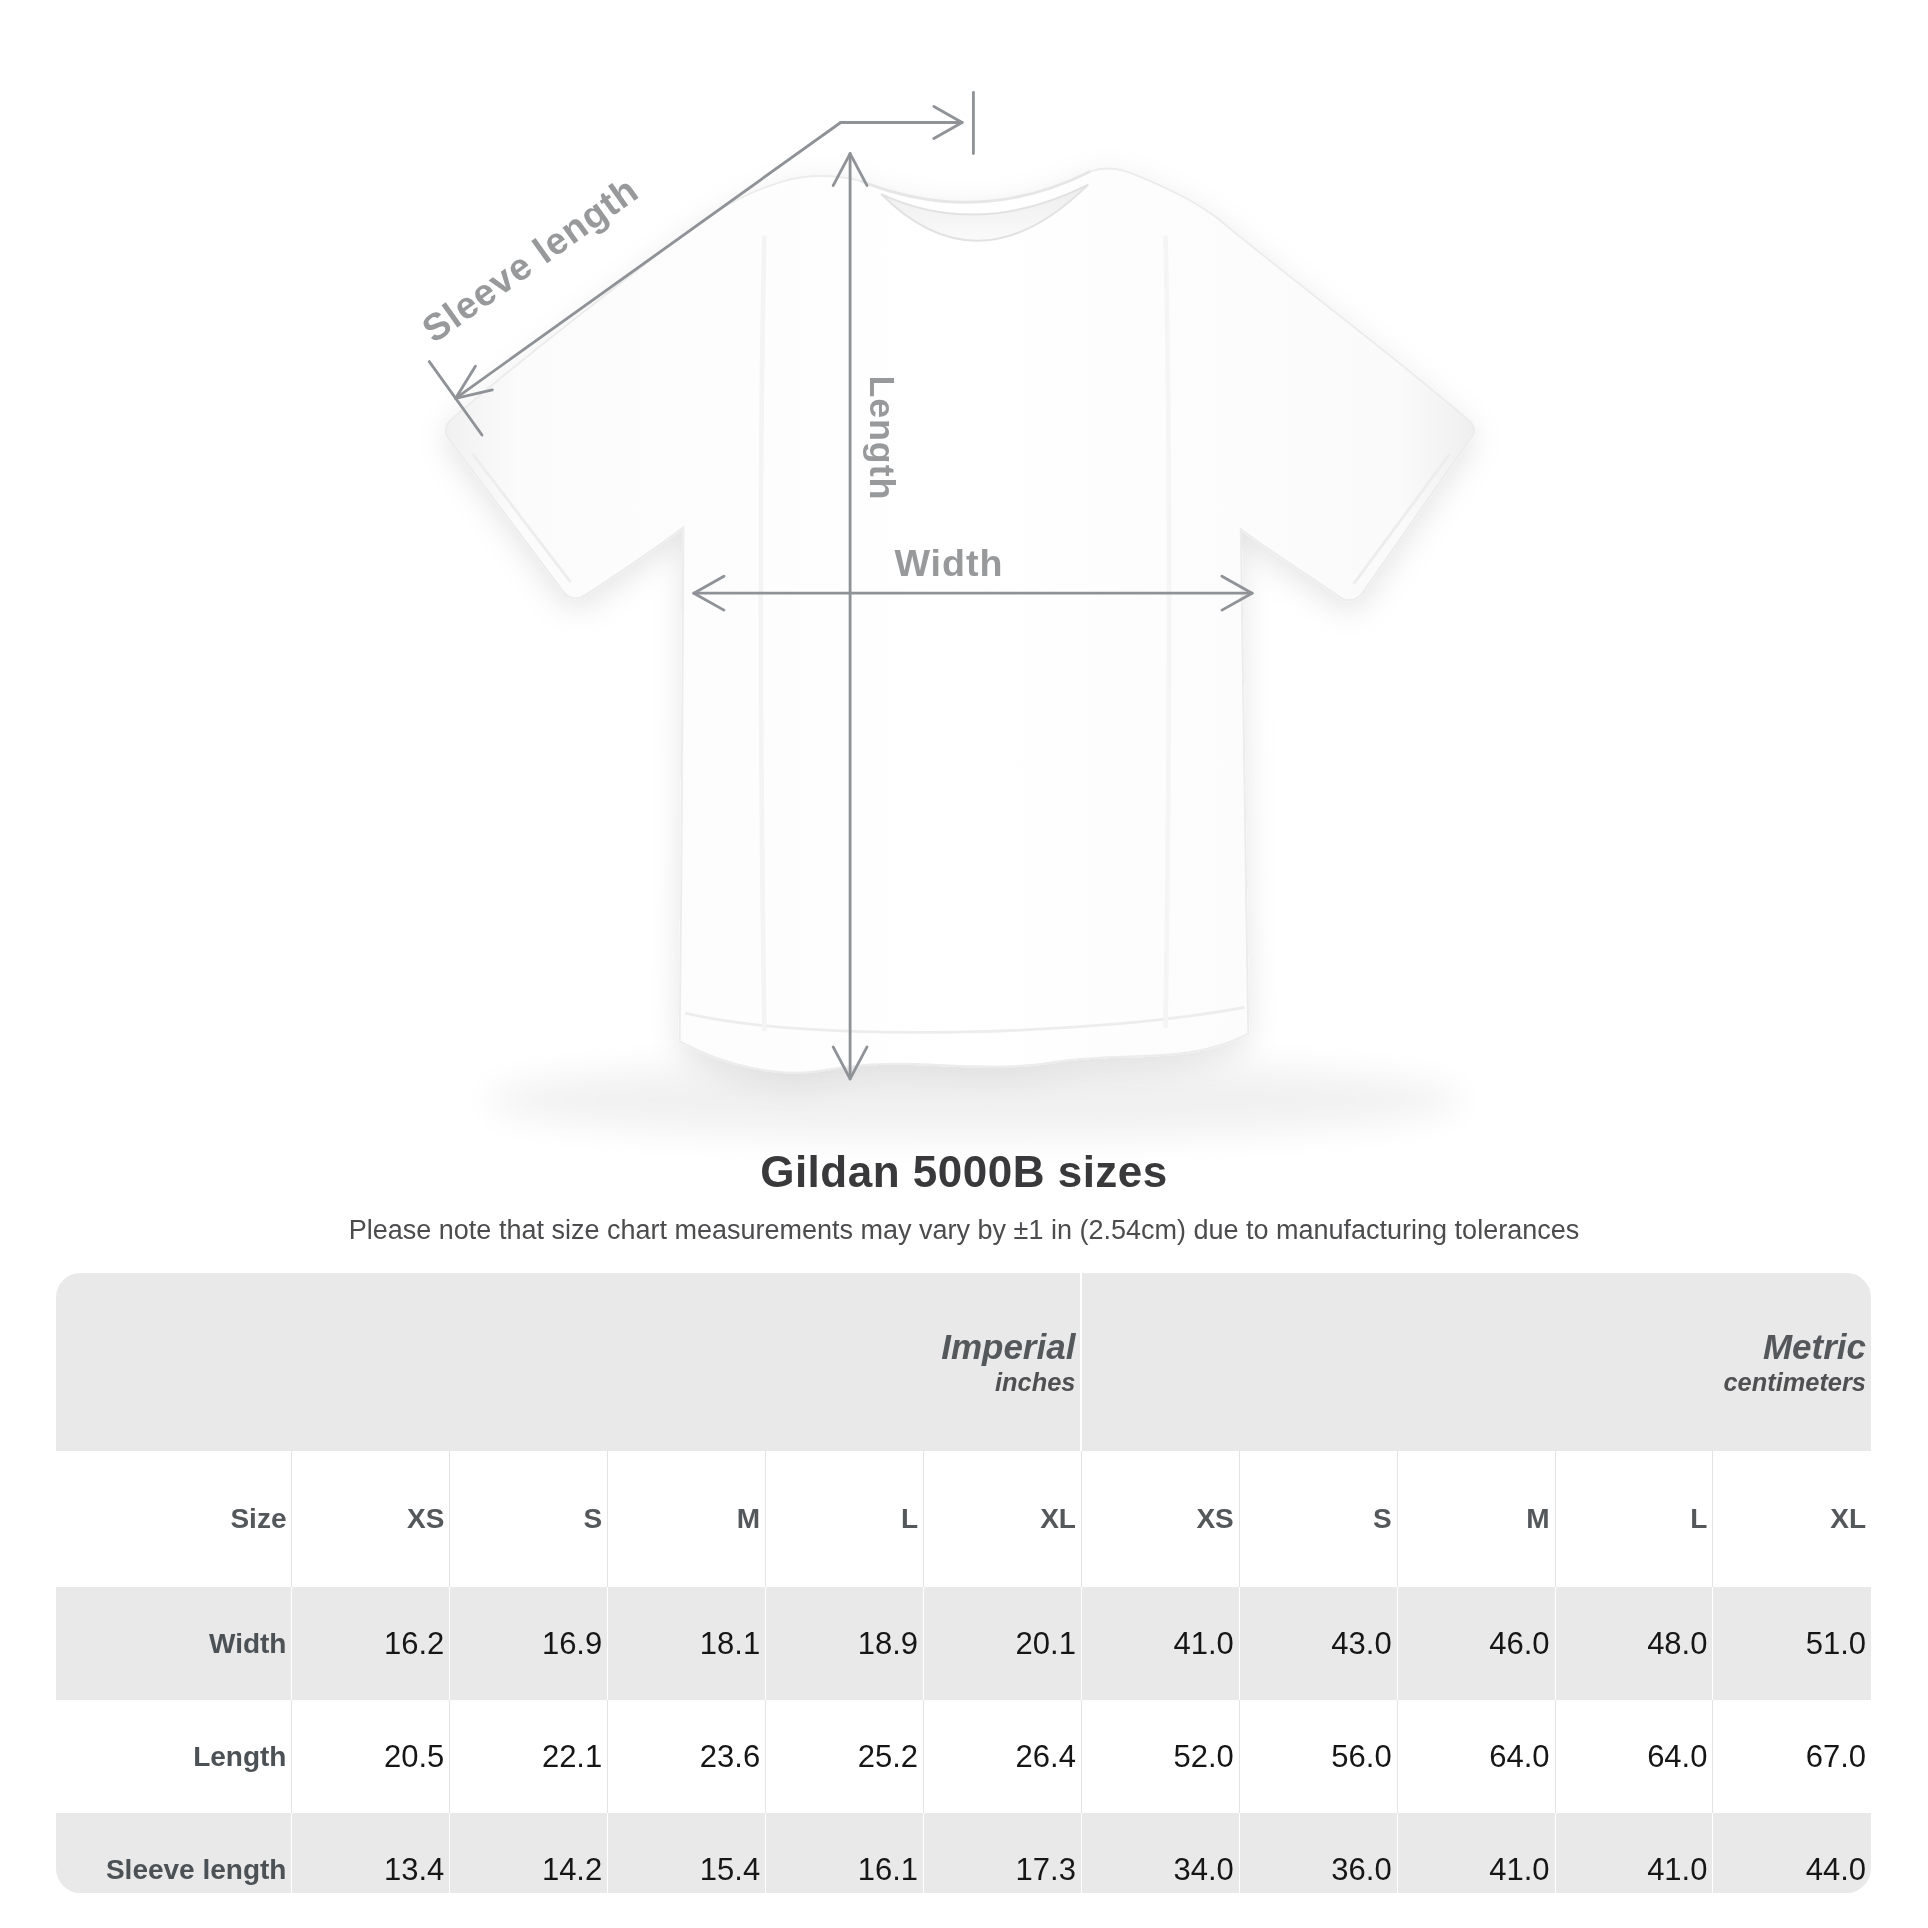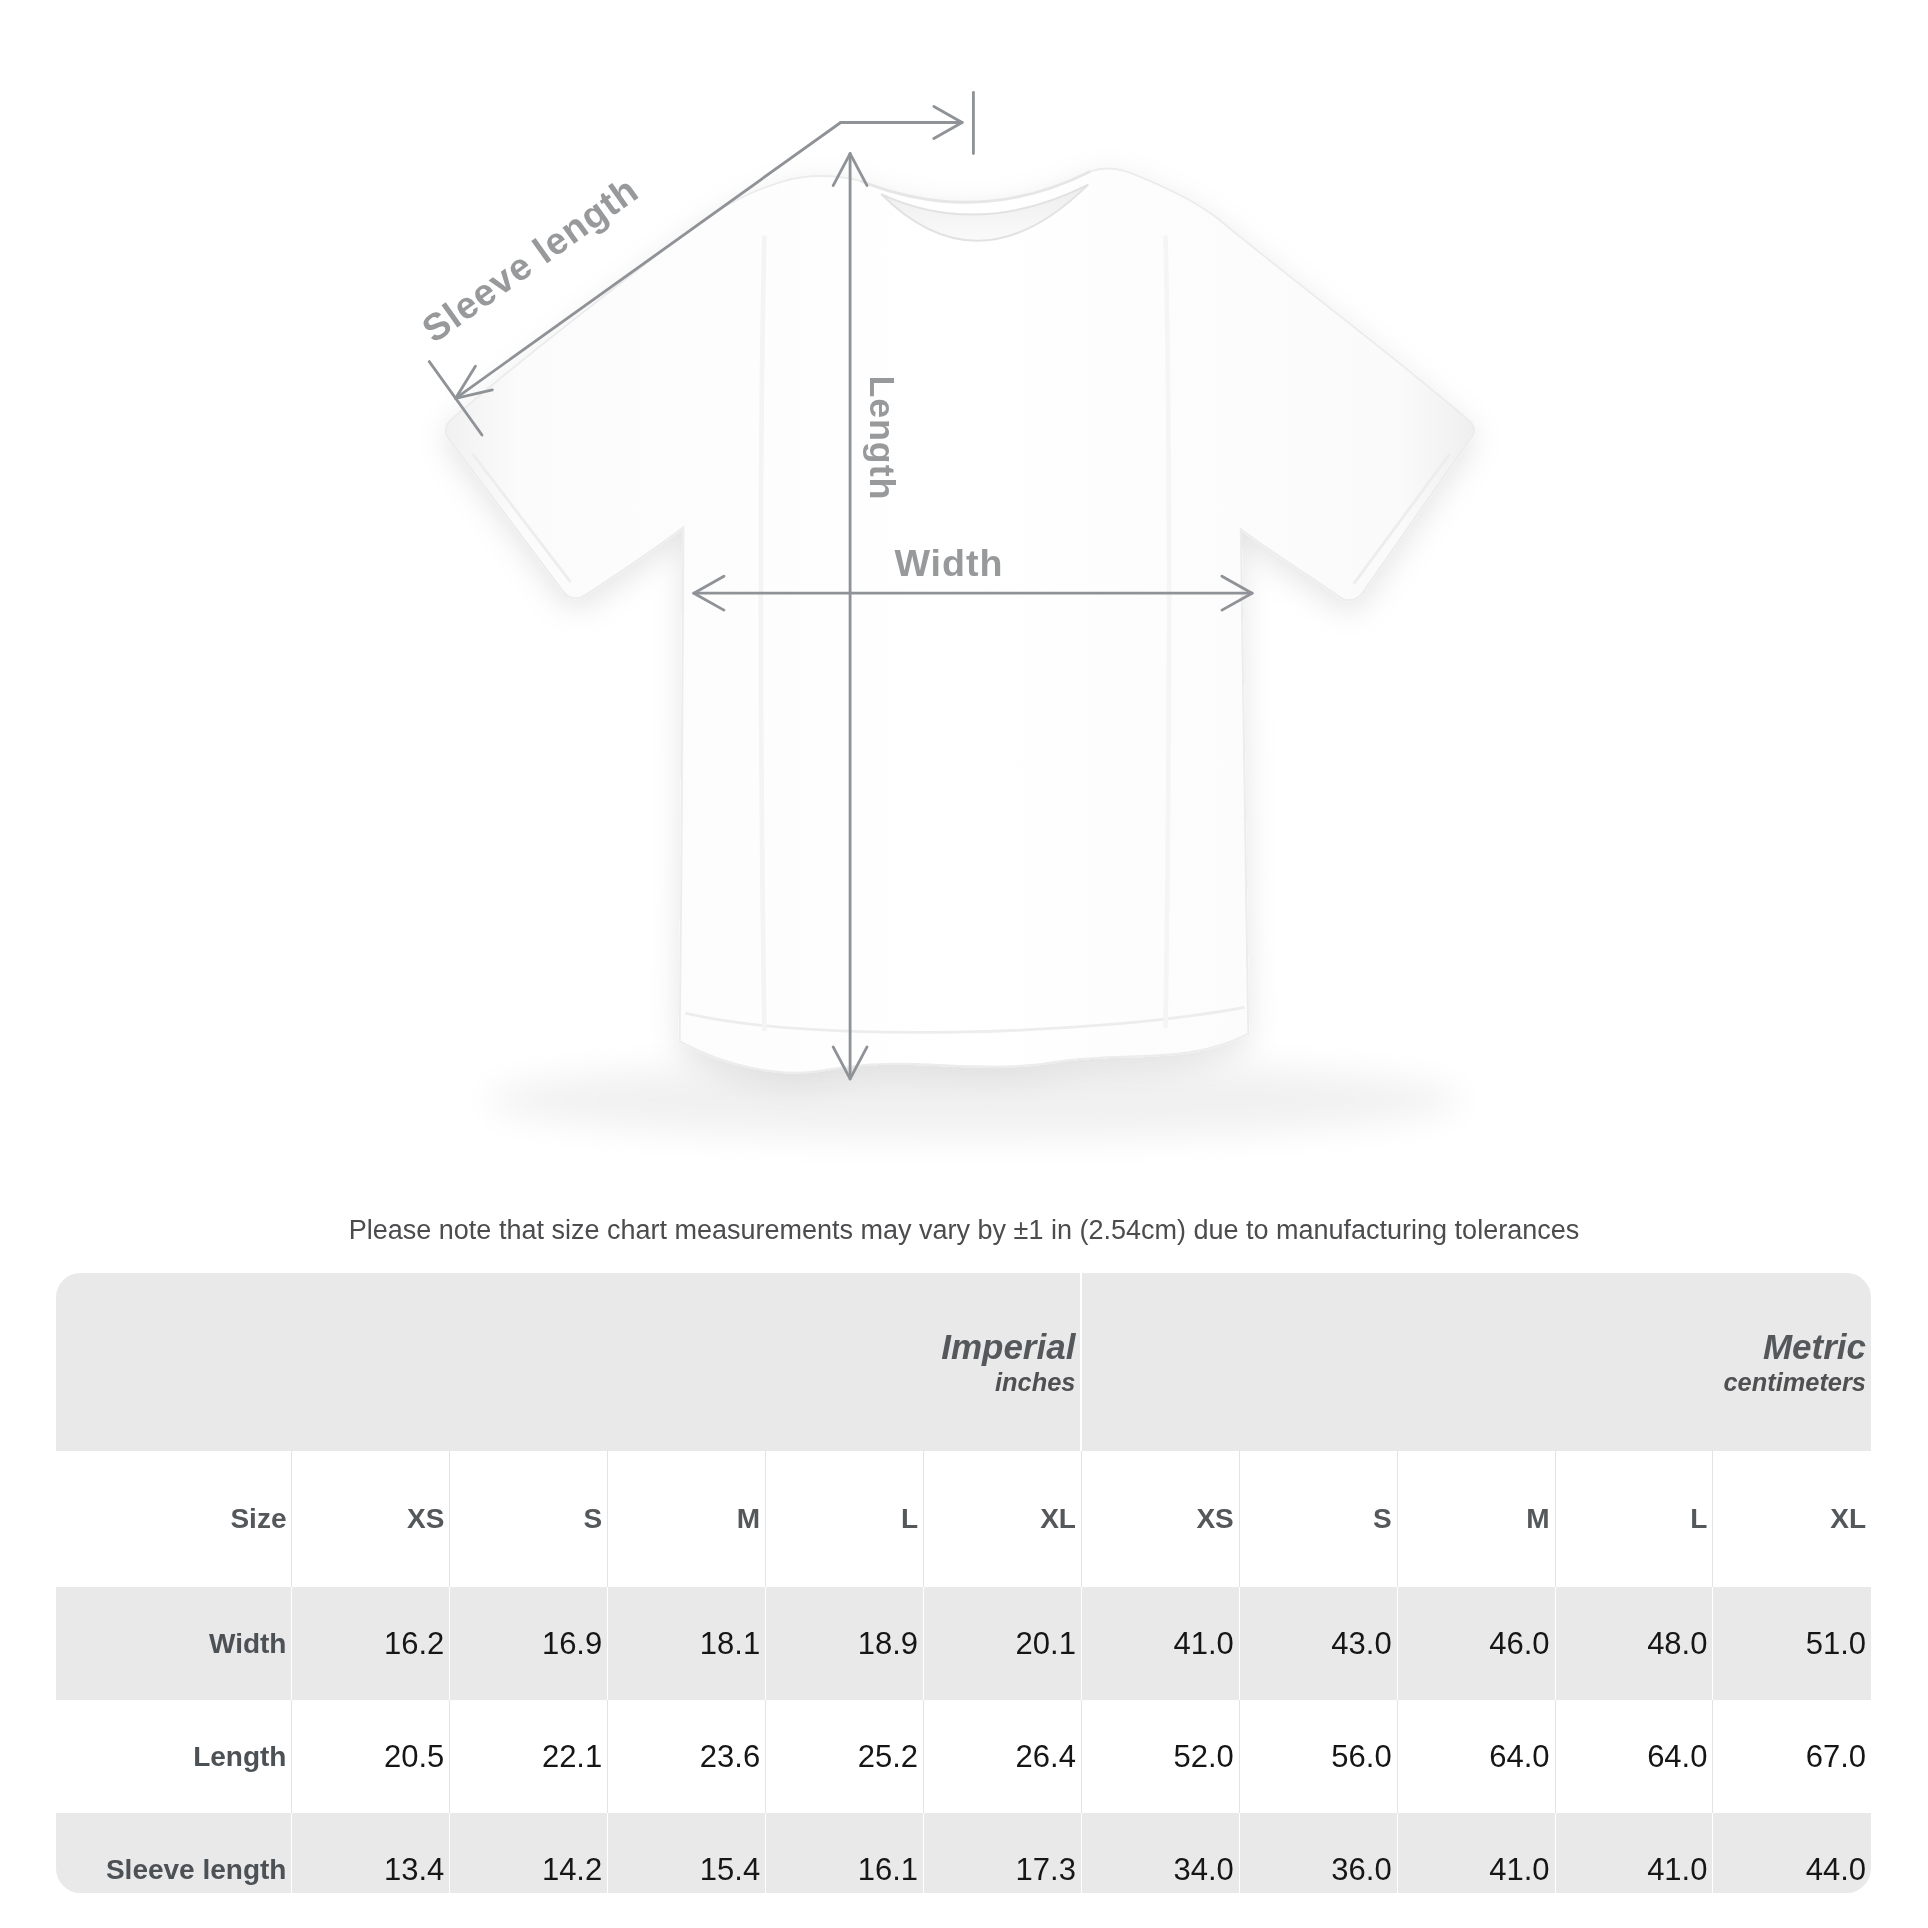--- a/index.html
+++ b/index.html
@@ -140,20 +140,21 @@
       </g>
     </g>
 
     <text class="ann-label" font-size="40" text-anchor="middle" dominant-baseline="middle" transform="rotate(-35.6 565 278)" x="565" y="278">Sleeve length</text>
 
     <text class="ann-label" font-size="38" text-anchor="middle" dominant-baseline="middle" transform="rotate(90 934 465)" x="934" y="465">Length</text>
 
     <text class="ann-label" font-size="40" text-anchor="middle" x="1008" y="612">Width</text>
   </svg>
 
+  <h1 class="page-title">Gildan 5000B sizes</h1>
   <p class="page-subtitle">Please note that size chart measurements may vary by ±1 in (2.54cm) due to manufacturing tolerances</p>
 
   <div class="table-wrap">
     <table class="sizes-table">
       <colgroup>
         <col style="width:13%">
         <col style="width:8.7%">
           <col style="width:8.7%">
           <col style="width:8.7%">
           <col style="width:8.7%">

